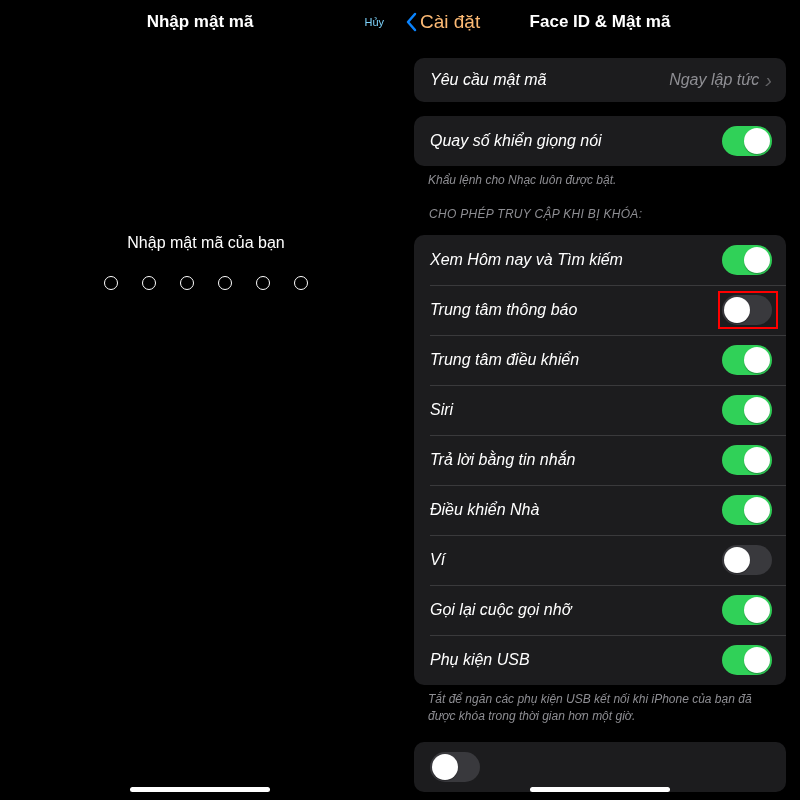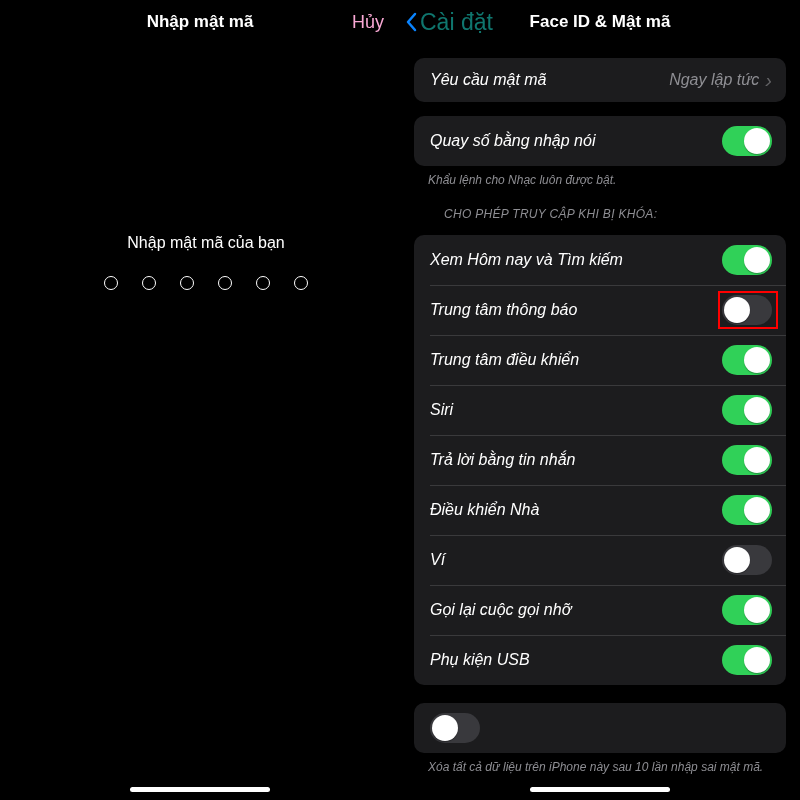--- a/index.html
+++ b/index.html
@@ -23,21 +23,21 @@
   .pass-header {
     height: 44px;
     display: flex; align-items: center; justify-content: center;
     position: relative;
     color: #fff;
     font-size: 17px; font-weight: 600;
   }
   .pass-cancel {
     position: absolute; right: 16px; top: 0; height: 44px;
     display: flex; align-items: center;
-    color: #f9a8d4; font-size: 18px; font-weight: 400;
+    color: #7dd3fc; font-size: 11px; font-weight: 400;
     cursor: pointer;
   }
   .pass-body {
     flex: 1;
     display: flex; flex-direction: column; align-items: center; padding-left: 12px;
   }
   .pass-prompt {
     margin-top: 190px;
     color: #fff; font-size: 16px;
   }
@@ -58,21 +58,21 @@
   
   .nav {
     height: 44px;
     display: flex; align-items: center; justify-content: center;
     position: relative;
     color: #fff; font-size: 17px; font-weight: 600;
   }
   .nav-back {
     position: absolute; left: 6px; top: 0; height: 44px;
     display: flex; align-items: center;
-    color: #0f766e; font-size: 23px; font-weight: 400;
+    color: #fdba74; font-size: 19px; font-weight: 400;
     cursor: pointer;
   }
   .nav-back svg { margin-right: 2px; }
   .content {
     flex: 1; overflow: hidden;
     padding: 0 0 60px 0;
     font-style: italic;
   }
   .group {
     margin: 14px 14px 0 14px;
@@ -89,21 +89,21 @@
   }
   .row + .row::before {
     content: "";
     position: absolute; left: 16px; right: 0; top: 0;
     height: 0.5px; background: #3a3a3c;
   }
   .row .label { flex: 1; }
   .row .value { color: #8e8e93; font-size: 16px; margin-right: 6px; }
   .chev { color: #636366; font-size: 20px; line-height: 1; }
   .section-hdr {
-    margin: 18px 28px 4px 44px;
+    margin: 18px 28px 4px 29px;
     color: #8e8e93; font-size: 12px; letter-spacing: 0.3px;
     text-transform: uppercase;
   }
   .footer {
     margin: 6px 28px 0 28px;
     color: #8e8e93; font-size: 12px; line-height: 1.4;
   }
 
   
   .toggle {
@@ -165,21 +165,21 @@
     <div class="group">
       <div class="row">
         <span class="label">Yêu cầu mật mã</span>
         <span class="value">Ngay lập tức</span>
         <span class="chev">›</span>
       </div>
     </div>
 
     <div class="group">
       <div class="row">
-        <span class="label">Quay số bằng nhập nói</span>
+        <span class="label">Quay số khiển giọng nói</span>
         <span id="tgl-voice" class="toggle on">
             <span class="knob"></span>
           </span>
       </div>
     </div>
     <div class="footer">Khẩu lệnh cho Nhạc luôn được bật.</div>
 
     <div class="section-hdr">CHO PHÉP TRUY CẬP KHI BỊ KHÓA:</div>
 
     <div class="group" id="lock-group">
@@ -232,20 +232,21 @@
             <span class="knob"></span>
           </span>
         </div>
         <div class="row">
           <span class="label">Phụ kiện USB</span>
           <span class="toggle on">
             <span class="knob"></span>
           </span>
         </div>
       </div>
+    <div class="footer">Tắt để ngăn các phụ kiện USB kết nối khi iPhone của bạn đã được khóa trong thời gian hơn một giờ.</div>
 
     <div class="group" style="margin-top:18px">
       <div class="row">
         <span id="tgl-erase" class="toggle off">
             <span class="knob"></span>
           </span>
       </div>
     </div>
     <div class="footer">Xóa tất cả dữ liệu trên iPhone này sau 10 lần nhập sai mật mã.</div>
 

